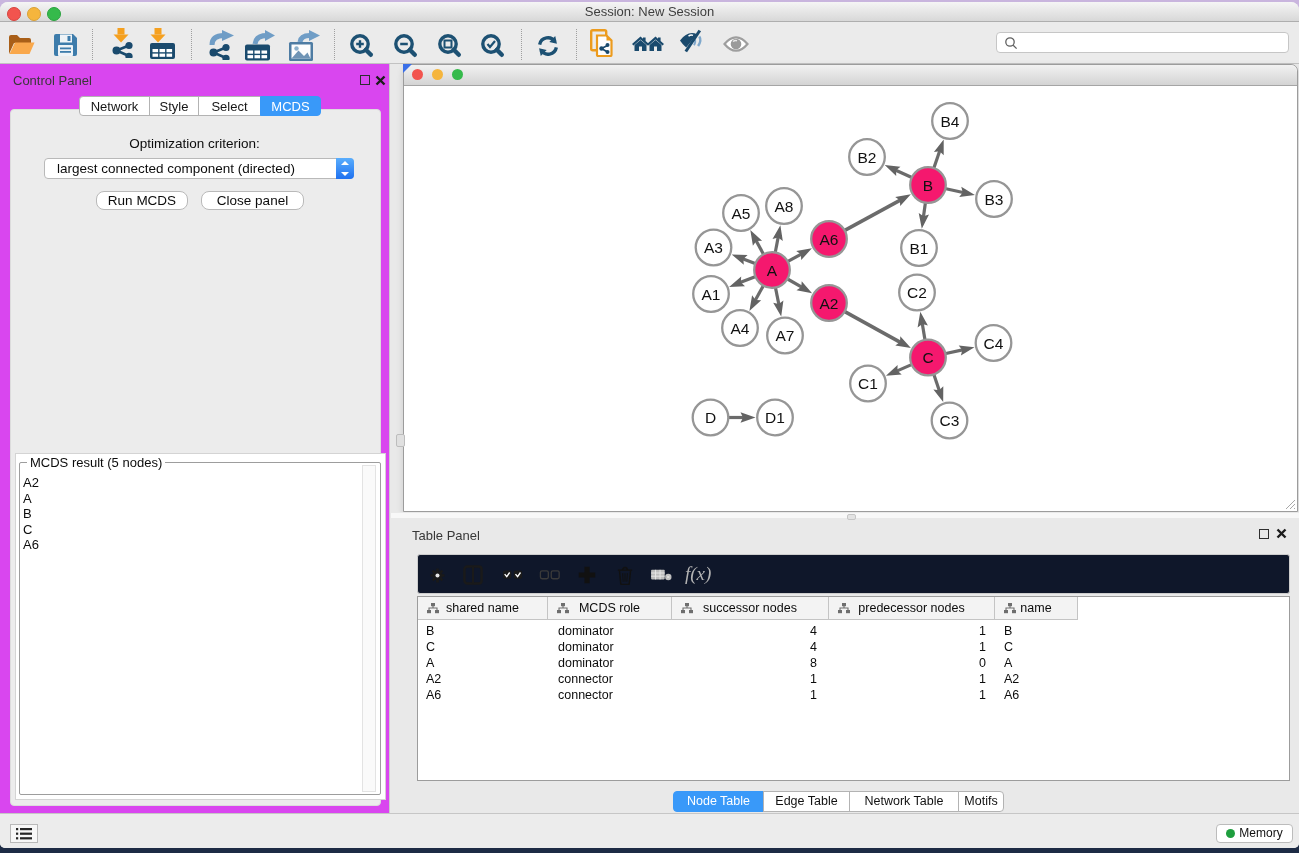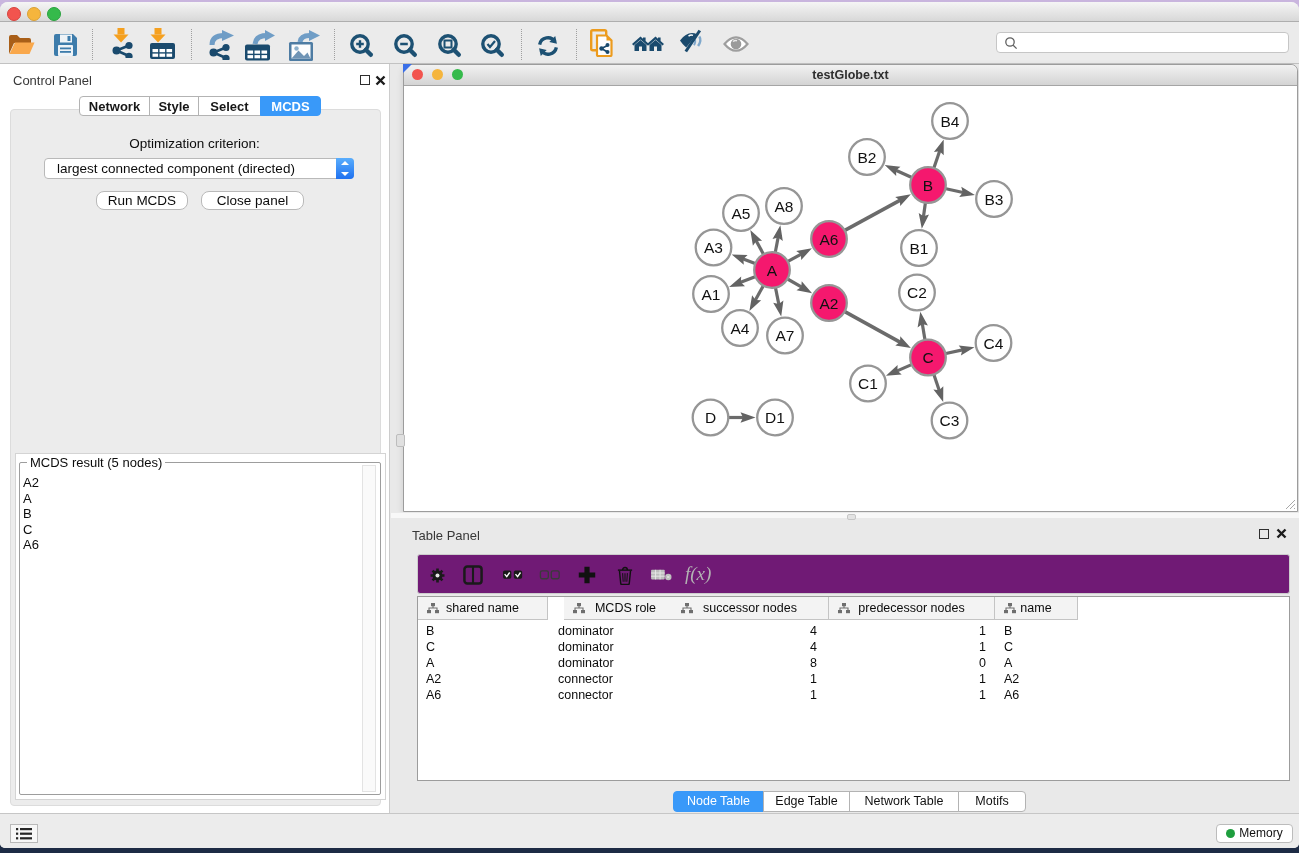--- a/index.html
+++ b/index.html
@@ -18,29 +18,29 @@
 #wtitle{left:0;top:2px;width:1299px;text-align:center;font-size:13px;color:#3e3e3e;}
 
 #toolbar{left:0;top:20px;width:1299px;height:41px;background:#ebebeb;
  border-bottom:1px solid #c2c2c2;}
 .tsep{top:7px;width:0;height:31px;border-left:1px dotted #9f9f9f;}
 .ticon{top:0;}
 #searchbox{left:996px;top:10px;width:293px;height:21px;background:#fff;
  border:1px solid #c6c6c6;border-radius:4px;box-sizing:border-box;}
 #searchbox svg{position:absolute;left:7px;top:3px;}
 
-#cpanel{left:0;top:62px;width:389px;height:749px;background:#ffffff;
+#cpanel{left:0;top:62px;width:389px;height:749px;background:#d946ef;
  border-right:1px solid #cccccc;}
 #cp-title{left:13px;top:9px;font-size:13px;color:#383838;}
 #cp-sq{left:360px;top:11px;width:8px;height:8px;border:1.5px solid #2e2e2e;}
 #cp-inner{left:10px;top:45px;width:369px;height:695px;background:#ececec;
  border:1px solid #dcdcdc;border-radius:4px;}
 #cp-tabs{left:79px;top:32px;height:20px;}
 .cptab{top:0;height:20px;box-sizing:border-box;border:1px solid #b3b3b3;
- background:#fff;font-size:13px;font-weight:bold;color:#161616;text-align:center;line-height:19px;}
+ background:#fff;font-size:13px;font-weight:normal;color:#161616;text-align:center;line-height:19px;}
 #tab-net{left:0px;width:71px;border-radius:4px 0 0 4px;}
 #tab-sty{left:70px;width:50px;}
 #tab-sel{left:119px;width:63px;text-align:center;}
 #tab-mcds{left:181px;width:61px;border-radius:0 4px 4px 0;
  background:#3999f9;border-color:#3999f9;color:#fff;}
 #opt-lbl{left:0;top:72px;width:389px;text-align:center;font-size:13.5px;color:#0c0c0c;}
 #combo{left:44px;top:94px;width:310px;height:21px;background:#fff;
  border:1px solid #b9b9b9;border-radius:4px;box-sizing:border-box;}
 #combo .ct{position:absolute;left:12px;top:2px;font-size:13.5px;color:#0c0c0c;}
 #combo .cbtn{position:absolute;right:-1px;top:-1px;width:18px;height:21px;
@@ -83,21 +83,21 @@
 .nl{font-size:15.5px;fill:#111;text-anchor:middle;font-family:"Liberation Sans",sans-serif;}
 #nw-grip{left:396px;top:432px;width:7px;height:11px;background:#e0e0e0;
  border:1px solid #bdbdbd;border-radius:2px;}
 #hdiv-band{left:391px;top:511px;width:908px;height:5px;background:#f8f8f8;z-index:5;}
 #hdiv-grip{z-index:6;left:847px;top:512px;width:7px;height:4px;background:#e3e3e3;border:1px solid #c6c6c6;border-radius:2px;}
 
 #tpanel{left:390px;top:510px;width:909px;height:302px;background:#e9e9e9;}
 #tp-title{position:absolute;left:22px;top:16px;font-size:13px;color:#383838;}
 #tp-sq{position:absolute;left:869px;top:17px;width:8px;height:8px;border:1.5px solid #2e2e2e;}
 #tp-toolbar{position:absolute;left:27px;top:42px;width:873px;height:40px;
- background:#701a75;border:1px solid #cdcdcd;border-radius:3px;box-sizing:border-box;}
+ background:#0f172a;border:1px solid #cdcdcd;border-radius:3px;box-sizing:border-box;}
 #tp-table{position:absolute;left:27px;top:84px;width:873px;height:185px;
  background:#fff;border:1px solid #9c9c9c;box-sizing:border-box;}
 .th{position:absolute;top:0;height:23px;background:#f3f3f3;
  border-right:1px solid #c4c4c4;border-bottom:1px solid #c4c4c4;box-sizing:border-box;
  font-size:12.5px;color:#0c0c0c;text-align:center;line-height:22px;}
 .trow{position:absolute;font-size:12.5px;color:#0c0c0c;height:16px;line-height:16px;}
 
 .btab{position:absolute;top:279px;height:21px;box-sizing:border-box;
  border:1px solid #b3b3b3;background:#fff;font-size:12.5px;color:#111;
  text-align:center;line-height:19px;}
@@ -113,20 +113,21 @@
  background:#1e9e3e;margin-right:4px;vertical-align:-1px;}
 </style></head>
 <body>
 <div class="abs" id="topstrip"></div>
 <div class="abs" id="win">
 
 <div class="abs" id="titlebar">
  <div class="abs tl" id="tl-r"></div>
       <div class="abs tl" id="tl-y"></div>
       <div class="abs tl" id="tl-g"></div>
+ <div class="abs" id="wtitle">Session: New Session</div>
 </div>
 
 <div class="abs" id="toolbar">
  <svg class="abs ticon" style="left:7px;top:11px" width="28" height="24" viewBox="0 0 28 24">
   <path d="M2 21 V4 q0-2 2-2 h6 l3 3 h9 q2 0 2 2 v3 h-17 z" fill="#a95f18"></path>
   <path d="M2.5 21 L8 9.5 h19.5 l-5 11.5 z" fill="#f9a84c"></path>
  </svg>
  <svg class="abs ticon" style="left:52px;top:10px" width="27" height="26" viewBox="0 0 27 26">
   <path d="M2 4 q0-2 2-2 h17 l4 4 v16 q0 2-2 2 h-19 q-2 0-2-2 z" fill="#3d7cab"></path>
   <rect x="8" y="2.5" width="12" height="8" fill="#eef3f7"></rect>
@@ -297,21 +298,20 @@
    <div id="mcds-sb"></div>
   </div>
  </div>
 </div>
 
 <div class="abs" id="netwin">
  <div id="nw-tbar">
   <div class="ntl" style="left:8px;background:#f2544e"></div>
   <div class="ntl" style="left:28px;background:#f5b53d"></div>
   <div class="ntl" style="left:48px;background:#35ba4b"></div>
-  <div id="nw-title">testGlobe.txt</div>
  </div>
  <svg id="graph" width="892" height="425" viewBox="404 85 892 425">
 <g class="eg">
           <line x1="757.1" y1="274.9" x2="739.4" y2="281.8" stroke-width="3.2"></line>
           <path d="M729.1 285.9 L741.2 275.5 L740.8 281.3 L745.0 285.2 Z" class="ah"></path>
           <line x1="757.1" y1="263.3" x2="742.0" y2="257.4" stroke-width="3.2"></line>
           <path d="M731.7 253.5 L747.6 254.0 L743.4 258.0 L743.8 263.7 Z" class="ah"></path>
           <line x1="764.3" y1="283.0" x2="754.7" y2="300.3" stroke-width="3.2"></line>
           <path d="M749.4 309.9 L752.1 294.3 L755.5 299.0 L761.2 299.3 Z" class="ah"></path>
           <line x1="764.4" y1="254.9" x2="755.6" y2="238.8" stroke-width="3.2"></line>
@@ -452,21 +452,21 @@
  </div>
  <div id="tp-table">
   <div class="th" style="left:0;width:130px"><svg style="position:absolute;left:9px;top:6px" width="12" height="11" viewBox="0 0 12 11">
             <g fill="#6e6e6e">
               <rect x="4" y="0" width="4" height="3.2"></rect>
               <rect x="0" y="7" width="4" height="3.2"></rect>
               <rect x="8" y="7" width="4" height="3.2"></rect>
             </g>
             <path d="M6 3 v2.2 M2 7.2 V5 h8 v2.2" stroke="#6e6e6e" stroke-width="1.1" fill="none"></path>
           </svg>shared name</div>
-  <div class="th" style="left:146px;width:124px"><svg style="position:absolute;left:9px;top:6px" width="12" height="11" viewBox="0 0 12 11">
+  <div class="th" style="left:130px;width:124px"><svg style="position:absolute;left:9px;top:6px" width="12" height="11" viewBox="0 0 12 11">
             <g fill="#6e6e6e">
               <rect x="4" y="0" width="4" height="3.2"></rect>
               <rect x="0" y="7" width="4" height="3.2"></rect>
               <rect x="8" y="7" width="4" height="3.2"></rect>
             </g>
             <path d="M6 3 v2.2 M2 7.2 V5 h8 v2.2" stroke="#6e6e6e" stroke-width="1.1" fill="none"></path>
           </svg>MCDS role</div>
   <div class="th" style="left:254px;width:157px"><svg style="position:absolute;left:9px;top:6px" width="12" height="11" viewBox="0 0 12 11">
             <g fill="#6e6e6e">
               <rect x="4" y="0" width="4" height="3.2"></rect>
@@ -513,21 +513,21 @@
         <div class="trow" style="left:586px;top:74px">A2</div>
         <div class="trow" style="left:8px;top:90px">A6</div>
         <div class="trow" style="left:140px;top:90px">connector</div>
         <div class="trow" style="left:254px;top:90px;width:145px;text-align:right">1</div>
         <div class="trow" style="left:411px;top:90px;width:157px;text-align:right">1</div>
         <div class="trow" style="left:586px;top:90px">A6</div>
  </div>
  <div class="btab" style="left:283px;width:91px;background:#3999f9;border-color:#3999f9;color:#fff;border-radius:4px 0 0 4px;">Node Table</div>
  <div class="btab" style="left:373px;width:87px;">Edge Table</div>
  <div class="btab" style="left:459px;width:110px;">Network Table</div>
- <div class="btab" style="left:568px;width:68px;border-radius:0 4px 4px 0;">Motifs</div>
+ <div class="btab" style="left:568px;width:46px;border-radius:0 4px 4px 0;">Motifs</div>
 </div>
 
 <div class="abs" id="statusbar">
  <div class="abs" id="sb-btn">
   <svg style="position:absolute;left:5px;top:3px" width="16" height="12" viewBox="0 0 16 12">
    <g fill="#262626">
             <rect x="0" y="0" width="2.2" height="2.2"></rect>
             <rect x="0" y="4.6" width="2.2" height="2.2"></rect>
             <rect x="0" y="9.2" width="2.2" height="2.2"></rect>
    <rect x="4" y="0" width="12" height="2.2"></rect>

